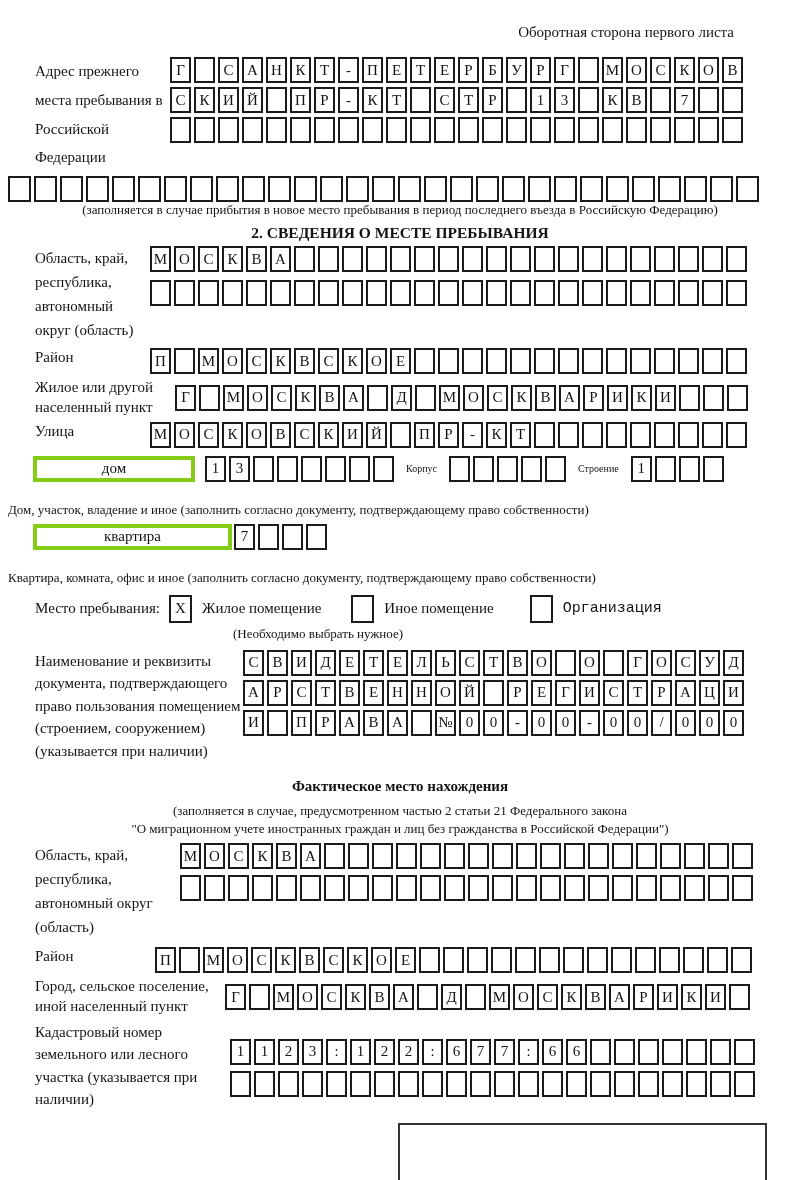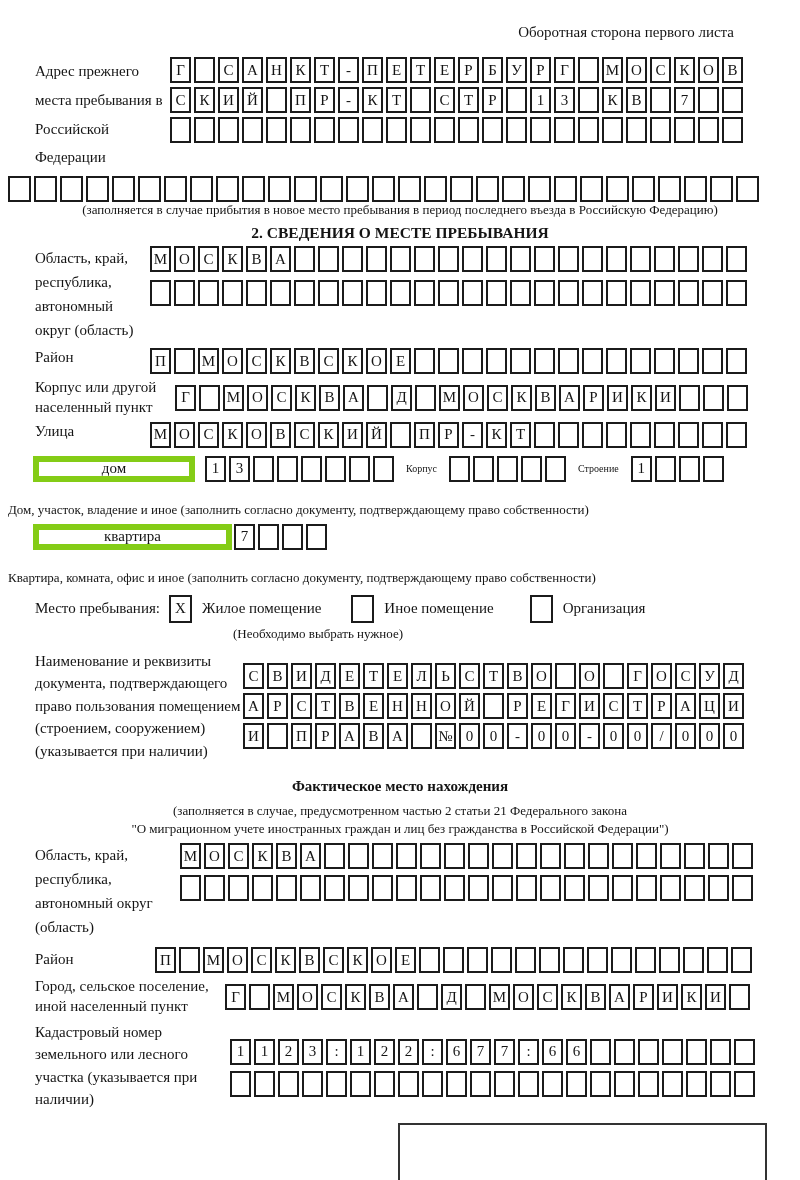--- a/index.html
+++ b/index.html
@@ -27,34 +27,34 @@
   .lh-med{line-height:1.6;}
   .w142{width:142px;} .w147{width:147px;} .w162{width:162px;} .w167{width:167px;}
   .w172{width:172px;} .w217{width:217px;} .w222{width:222px;} .w235{width:235px;}
 
   .center{text-align:center;}
   .note{font-size:13px;}
   .sect-title{font-size:15.5px;font-weight:bold;margin-top:6px;}
   .fact-title{font-size:15px;font-weight:bold;margin-top:16px;}
 
   .mt2{margin-top:2px;} .mt4{margin-top:4px;} .mt6{margin-top:6px;}
-  .mt8{margin-top:8px;align-items:center;} .mt16{margin-top:16px;}
-
-  .longbox{height:26px;box-sizing:border-box;border:6px solid #84cc16;background:#fff;
+  .mt8{margin-top:8px;} .mt16{margin-top:16px;}
+
+  .longbox{height:26px;box-sizing:border-box;border:4px solid #84cc16;background:#fff;
            display:flex;align-items:center;justify-content:center;font-size:15px;flex:0 0 auto;}
   .houserow{display:flex;align-items:center;margin-left:25px;}
   .lb-house{width:162px;margin-right:10px;}
   .lb-apt{width:199px;margin-right:2px;}
   .inlabel{font-size:10px;margin:0 12px;flex:0 0 auto;}
   .caption{font-size:13px;margin-top:20px;}
 
   .stayrow{display:flex;align-items:center;padding-left:27px;margin-top:9px;font-size:15px;}
   .stayrow .slabel{margin-right:9px;}
   .stayrow .opt{margin-left:10px;}
-  .gap30{margin-left:30px;} .gap36{margin-left:36px;} .gap23{margin-left:23px;}
+  .gap30{margin-left:30px;} .gap36{margin-left:36px;} .gap23{margin-left:23px;font-family:Liberation Mono, monospace;}
   .choose-note{font-size:13px;margin:3px 0 0 225px;}
 
   .stamp-wrap{width:420px;margin-left:auto;margin-top:12px;}
   .stamp-box{width:365px;height:175px;border:2px solid #333;margin:0 auto;background:#fff;}
 </style>
 </head>
 <body>
 
 <div class="page">
 
@@ -263,21 +263,21 @@
         <span class="cell"></span>
         <span class="cell"></span>
         <span class="cell"></span>
         <span class="cell"></span>
         <span class="cell"></span>
         <span class="cell"></span>
       </div>
   </div>
 
   <div class="frow mt4" style="align-items:center;">
-    <div class="flabel w167">Корпус или другой населенный пункт</div>
+    <div class="flabel w167">Жилое или другой населенный пункт</div>
     <div class="cellrow">
         <span class="cell">Г</span>
         <span class="cell"></span>
         <span class="cell">М</span>
         <span class="cell">О</span>
         <span class="cell">С</span>
         <span class="cell">К</span>
         <span class="cell">В</span>
         <span class="cell">А</span>
         <span class="cell"></span>

